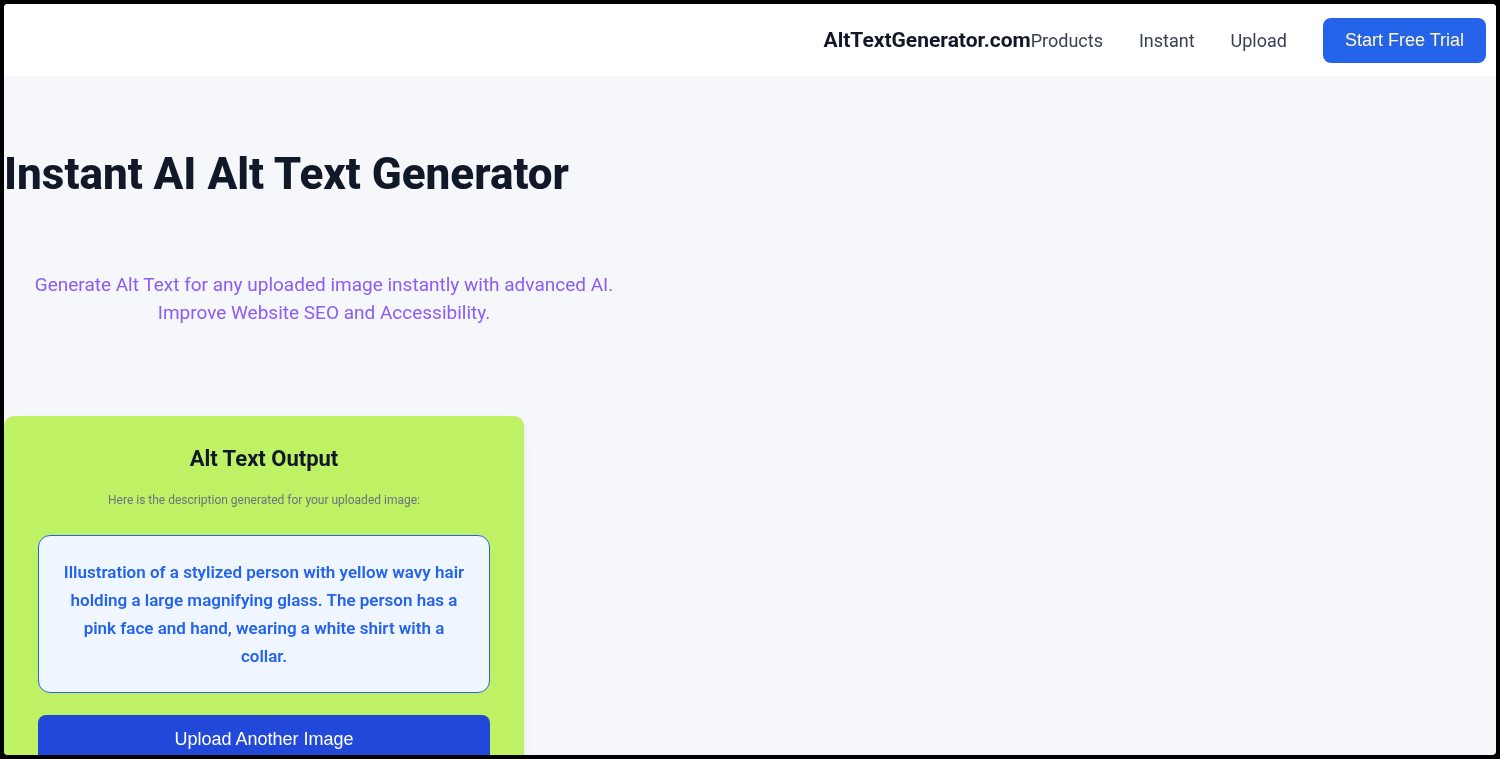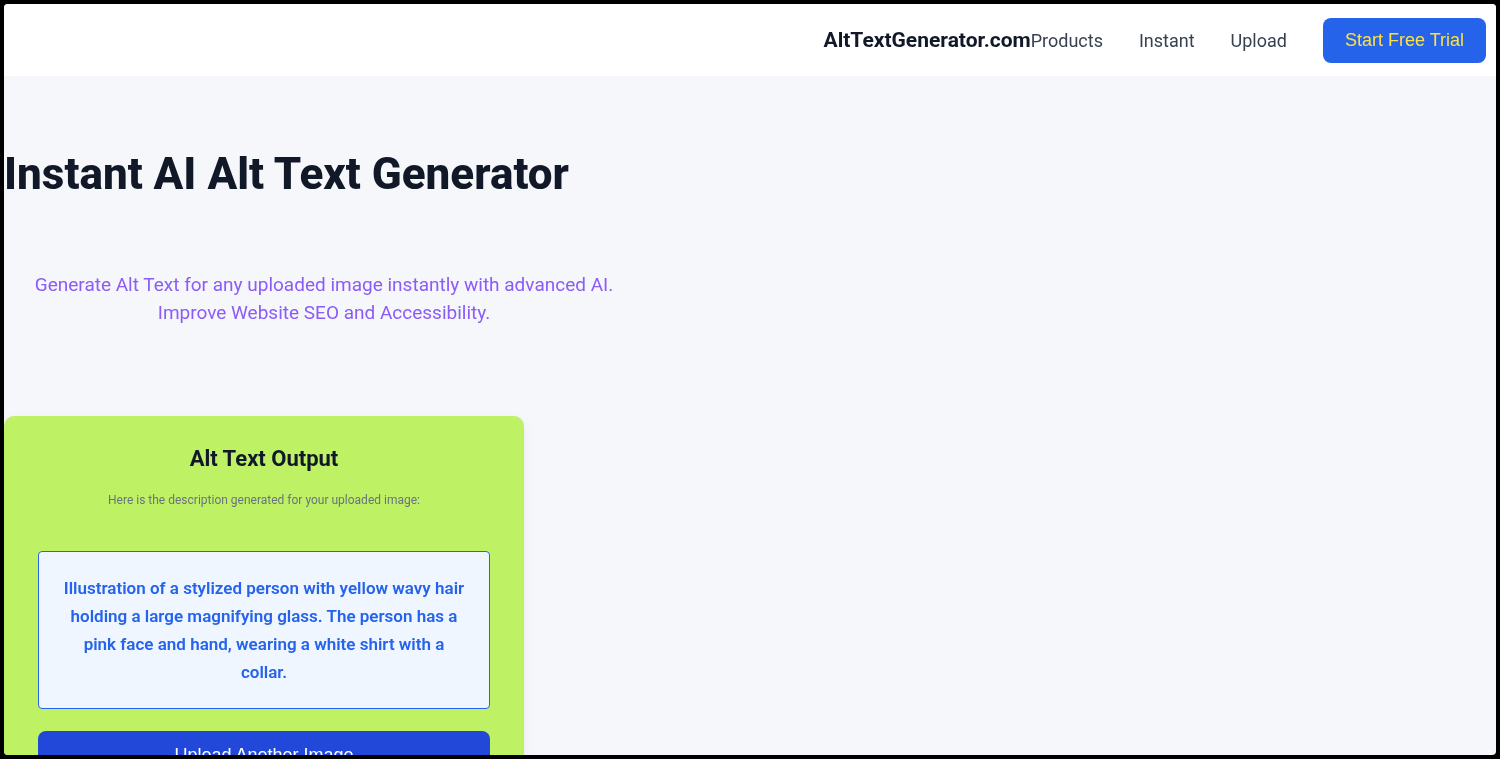--- a/index.html
+++ b/index.html
@@ -43,21 +43,21 @@
       gap: 36px;
     }
     .nav-link {
       font-size: 18px;
       color: #374151;
       cursor: pointer;
       text-decoration: none;
     }
     .cta-button {
       background: #2563eb;
-      color: #fde047;
+      color: #fef9c3;
       font-size: 18px;
       padding: 12px 22px;
       border: none;
       border-radius: 8px;
       cursor: pointer;
       font-weight: 400;
     }
     .hero {
       flex: 1;
       display: flex;
@@ -101,23 +101,23 @@
     }
     .card-subtitle {
       font-size: 12px;
       color: #6b7280;
       text-align: center;
       margin-top: 22px;
     }
     .output-box {
       background: #eff6ff;
       border: 1.5px solid #2563eb;
-      border-radius: 4px;
+      border-radius: 12px;
       padding: 22px 20px;
-      margin-top: 44px;
+      margin-top: 28px;
       width: 100%;
     }
     .output-text {
       color: #2563eb;
       font-size: 17px;
       font-weight: 600;
       text-align: center;
       line-height: 1.65;
     }
     .upload-button {

